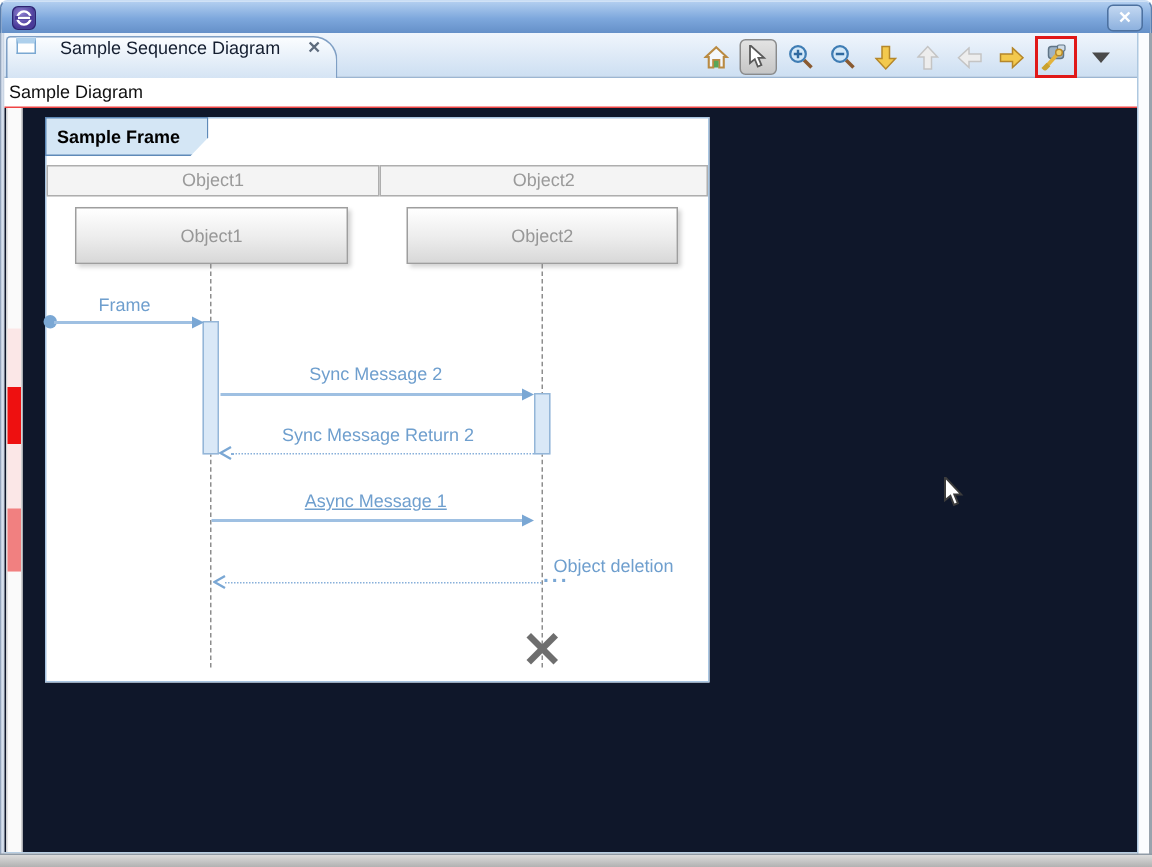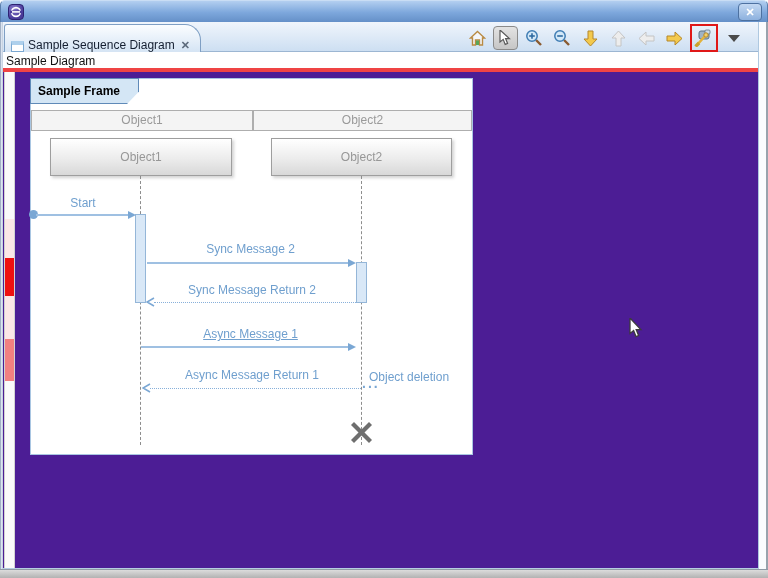--- a/index.html
+++ b/index.html
@@ -24,43 +24,43 @@
   .side-right { position:absolute; right:0; top:22px; width:10px; height:548px;
     background:#fbfcfe; border-left:1px solid #aec8e0; border-right:2px solid #99a3ad; }
   .bottom-strip { position:absolute; left:0; top:569px; width:768px; height:9px;
     background:linear-gradient(#dcdcdc,#b2b2b2); border-top:1px solid #8f9aa5; }
   .bottom-line { position:absolute; left:3px; top:568px; width:755px; height:1px; background:#b6cde2; }
 
   
   .tabbar { position:absolute; left:3px; top:22px; width:755px; height:30px;
     background:linear-gradient(#f0f5fc,#cddff2); border-bottom:1px solid #9cb6d2; }
   .tab { position:absolute; left:1px; top:2px; height:28px; padding:0 10px 0 6px;
-    display:flex; align-items:flex-end; gap:4px;
+    display:flex; align-items:flex-start; gap:16px;
     background:linear-gradient(#fbfdff,#d5e4f4);
     border:1px solid #7f9fc4; border-bottom:none; border-radius:3px 16px 0 0; }
   .editor-icon { width:13px; height:11px; background:#fff; border:1px solid #7aa8d2; border-top:4px solid #aed0ec; }
   .tab-label { font-size:12px; color:#141e30; white-space:nowrap; }
   .tab-close { font-size:11px; color:#5d6b7c; font-weight:bold; padding-left:2px; }
 
   
   .toolbar { position:absolute; right:10px; top:3px; height:26px; display:flex; align-items:center; }
   .tbtn { width:20px; height:22px; margin:0 4px; display:flex; align-items:center; justify-content:center; }
   .tbtn svg { display:block; }
   .tbtn.pressed { width:25px; height:24px; background:linear-gradient(#e3e3e3,#c6c6c6);
     border:1px solid #8a8a8a; border-radius:4px; margin:0 2px; }
   .red-box { border:2px solid #e01818; padding:1px 2px; margin:0 2px; display:flex; align-items:center; }
   .chev-down { width:0; height:0; border-left:6px solid transparent; border-right:6px solid transparent;
     border-top:7px solid #4a4a4a; margin:0 6px; }
 
   
   .breadcrumb { position:absolute; left:3px; top:52px; width:755px; height:20px; background:#fff;
-    border-bottom:4px solid #ef4444; font-size:12px; color:#101010; line-height:19px; padding-left:3px; }
-
-  
-  .canvas { position:absolute; left:3px; top:72px; width:755px; height:496px; background:#4c1d95; }
+    border-bottom:1px solid #ef4444; font-size:12px; color:#101010; line-height:19px; padding-left:3px; }
+
+  
+  .canvas { position:absolute; left:3px; top:72px; width:755px; height:496px; background:#0f172a; }
 
   
   .tc-bar { position:absolute; left:1px; top:0; width:11px; height:496px; background:#fafafa;
     border-left:1px solid #d2d2d2; border-right:1px solid #d2d2d2; }
   .tc-mark { position:absolute; left:0; width:9px; }
   .tc-pink   { top:147px; height:162px; background:#fbe7e7; }
   .tc-red    { top:186px; height:38px;  background:#ee1010; }
   .tc-salmon { top:267px; height:42px;  background:#f18080; }
 
   
@@ -230,41 +230,40 @@
 
   <div class="lifeline ll-1"></div>
   <div class="lifeline ll-2"></div>
 
   <div class="activation act-1"></div>
   <div class="activation act-2"></div>
 
   <div class="found-dot"></div>
   <div class="msg-line" style="left:33px; top:142px; width:92px;"></div>
   <span class="arrow-r" style="left:125px; top:139px;"></span>
-  <div class="msg-label" style="left:30px; top:124px; width:100px;">Start</div>
+  <div class="msg-label" style="left:30px; top:124px; width:100px;">Frame</div>
 
   <div class="msg-line" style="left:144px; top:190px; width:202px;"></div>
   <span class="arrow-r" style="left:345px; top:187px;"></span>
   <div class="msg-label" style="left:140px; top:170px; width:215px;">Sync Message 2</div>
 
   <div class="msg-line dotted" style="left:151px; top:230px; width:202px;"></div>
   <svg class="open-arrow" style="left:143px; top:225px;" width="9" height="10" viewBox="0 0 9 10">
     <path d="M8,1 L1,5 L8,9" fill="none" stroke="#7aa7d4" stroke-width="1.6"></path>
   </svg>
   <div class="msg-label" style="left:140px; top:211px; width:218px;">Sync Message Return 2</div>
 
   <div class="msg-line" style="left:138px; top:274px; width:208px;"></div>
   <span class="arrow-r" style="left:345px; top:271px;"></span>
   <div class="msg-label" style="left:140px; top:255px; width:215px;text-decoration:underline;">Async Message 1</div>
 
   <div class="msg-line dotted" style="left:147px; top:316px; width:211px;"></div>
   <svg class="open-arrow" style="left:139px; top:311px;" width="9" height="10" viewBox="0 0 9 10">
     <path d="M8,1 L1,5 L8,9" fill="none" stroke="#7aa7d4" stroke-width="1.6"></path>
   </svg>
-  <div class="msg-label" style="left:140px; top:296px; width:218px;">Async Message Return 1</div>
 
   <div class="msg-label note-label" style="left:366px; top:298px; width:100px;">Object deletion</div>
   <div class="dots">...</div>
 
   <svg class="destroy-x" width="23" height="23" viewBox="0 0 23 23">
     <line x1="2.5" y1="2.5" x2="20.5" y2="20.5" stroke="#6e6e6e" stroke-width="4.2"></line>
     <line x1="20.5" y1="2.5" x2="2.5" y2="20.5" stroke="#6e6e6e" stroke-width="4.2"></line>
   </svg>
 
   <svg class="cursor" width="15" height="21" viewBox="0 0 15 21">

